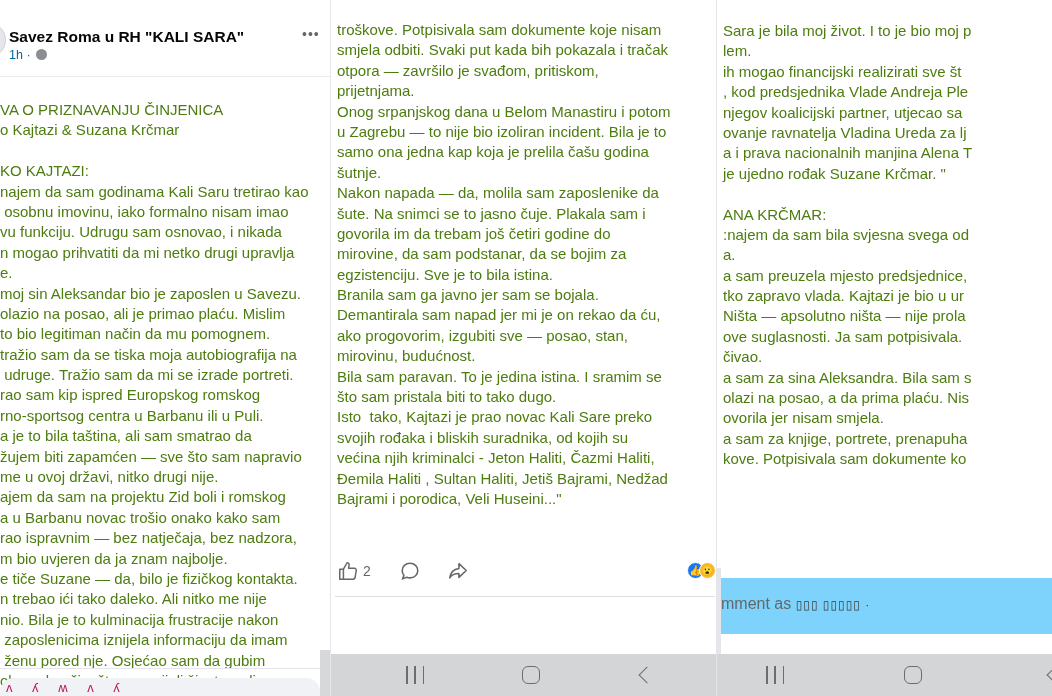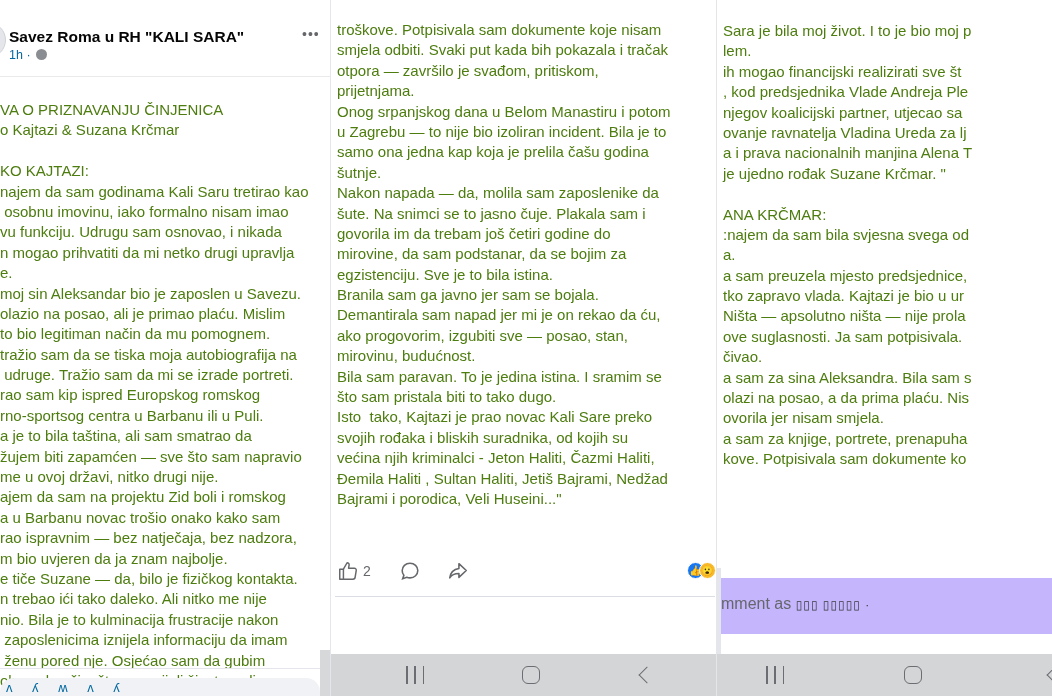--- a/index.html
+++ b/index.html
@@ -17,21 +17,21 @@
   
   .p1-header { position: absolute; left: 0; top: 0; width: 330px; height: 76px; }
   .p1-avatar { position: absolute; left: -30px; top: 22px; width: 36px; height: 36px; border-radius: 50%; background: #e4e6eb; border: 1px solid #d0d2d6; }
   .p1-name { position: absolute; left: 9px; top: 28px; font-size: 15.5px; font-weight: bold; color: #050505; white-space: nowrap; }
   .p1-meta { position: absolute; left: 9px; top: 48px; font-size: 12.5px; color: #0369a1; white-space: nowrap; }
   .p1-meta .globe { display: inline-block; width: 11px; height: 11px; border-radius: 50%; background: #8a8d91; vertical-align: -1px; margin-left: 2px; }
   .p1-more { position: absolute; left: 302px; top: 26px; font-size: 14px; letter-spacing: 1px; color: #65676b; }
   .p1-divider { position: absolute; left: 0; top: 76px; width: 330px; height: 1px; background: #e9eaec; }
   .p1-bottom-divider { position: absolute; left: 0; top: 668px; width: 330px; height: 1px; background: #e4e6eb; }
   .p1-reactions-row { position: absolute; left: 0; top: 678px; width: 320px; height: 20px; background: #f0f2f5; border-radius: 14px 14px 0 0; }
-  .p1-reaction-glyphs { position: absolute; left: 6px; top: 680px; font-size: 13px; color: #0369a1; letter-spacing: 8px; }
+  .p1-reaction-glyphs { position: absolute; left: 6px; top: 680px; font-size: 13px; color: #be185d; letter-spacing: 8px; }
   .p1-right-strip { position: absolute; right: 0; top: 650px; width: 10px; height: 46px; background: #d7d8da; }
 
   
   .actions { position: absolute; left: 0; top: 556px; width: 386px; height: 30px; }
   .act { position: absolute; top: 0; height: 30px; display: flex; align-items: center; color: #65676b; }
   .act svg { width: 22px; height: 22px; }
   .like-count { font-size: 14px; margin-left: 4px; color: #65676b; }
   .reaction-bubbles { position: absolute; left: 356px; top: 6px; display: flex; }
   .bubble { width: 17px; height: 17px; border-radius: 50%; display: flex; align-items: center; justify-content: center; font-size: 10px; color: #fff; border: 1.5px solid #fff; }
   .bubble.like { background: #1877f2; }
@@ -43,21 +43,21 @@
   .obscured { display: inline-block; letter-spacing: 1px; color: #3a3b3c; font-size: 12px; }
 
   .navbar { position: absolute; left: 0; bottom: 0; width: 100%; height: 42px; background: #d4d5d7; }
   .nav-btn { position: absolute; top: 0; height: 42px; display: flex; align-items: center; justify-content: center; color: #5f6166; }
   .nav-recents { width: 18px; height: 18px; display: flex; justify-content: space-between; }
   .nav-recents span { width: 1.5px; height: 18px; background: #6b6d72; display: block; }
   .nav-home { width: 18px; height: 18px; border: 1.8px solid #6b6d72; border-radius: 6px; }
   .nav-back { width: 12px; height: 12px; border-left: 1.8px solid #6b6d72; border-bottom: 1.8px solid #6b6d72; transform: rotate(45deg); }
 
   
-  .p3-comment-area { position: absolute; left: 0; top: 578px; width: 336px; height: 56px; background: #c4b5fd; }
+  .p3-comment-area { position: absolute; left: 0; top: 578px; width: 336px; height: 56px; background: #7dd3fc; }
   .p3-comment-text { position: absolute; left: 4px; top: 17px; font-size: 16px; color: #65676b; white-space: nowrap; }
   .p3-left-edge { position: absolute; left: 0; top: 568px; width: 4px; height: 128px; background: #e4e6eb; }
 </style>
 </head>
 <body>
 
 <div class="panel" id="panel1">
   <div class="p1-header">
     <div class="p1-avatar"></div>
     <div class="p1-name">Savez Roma u RH "KALI SARA"</div>

